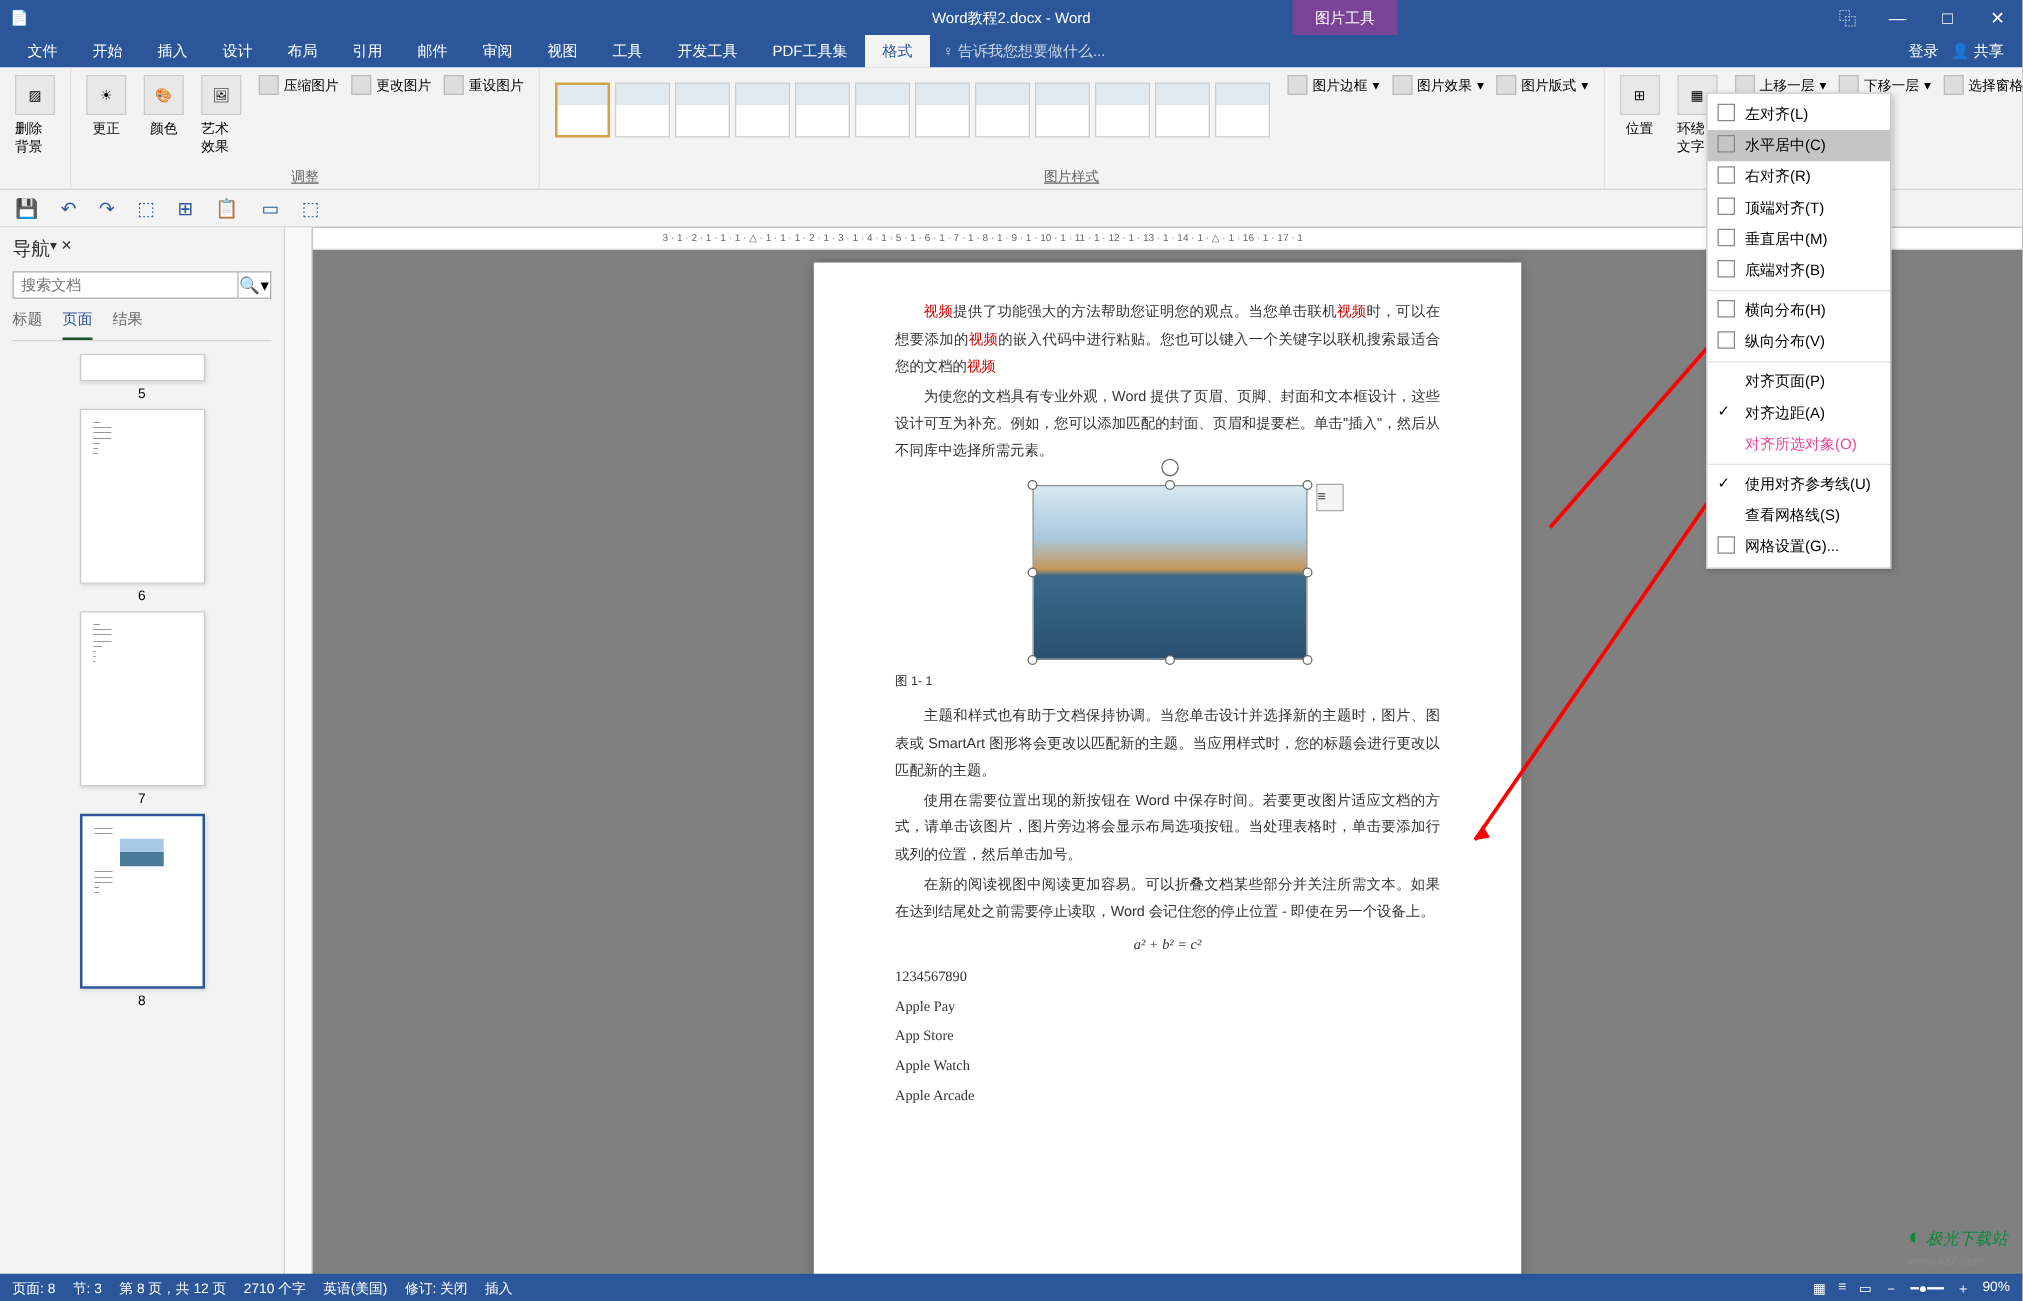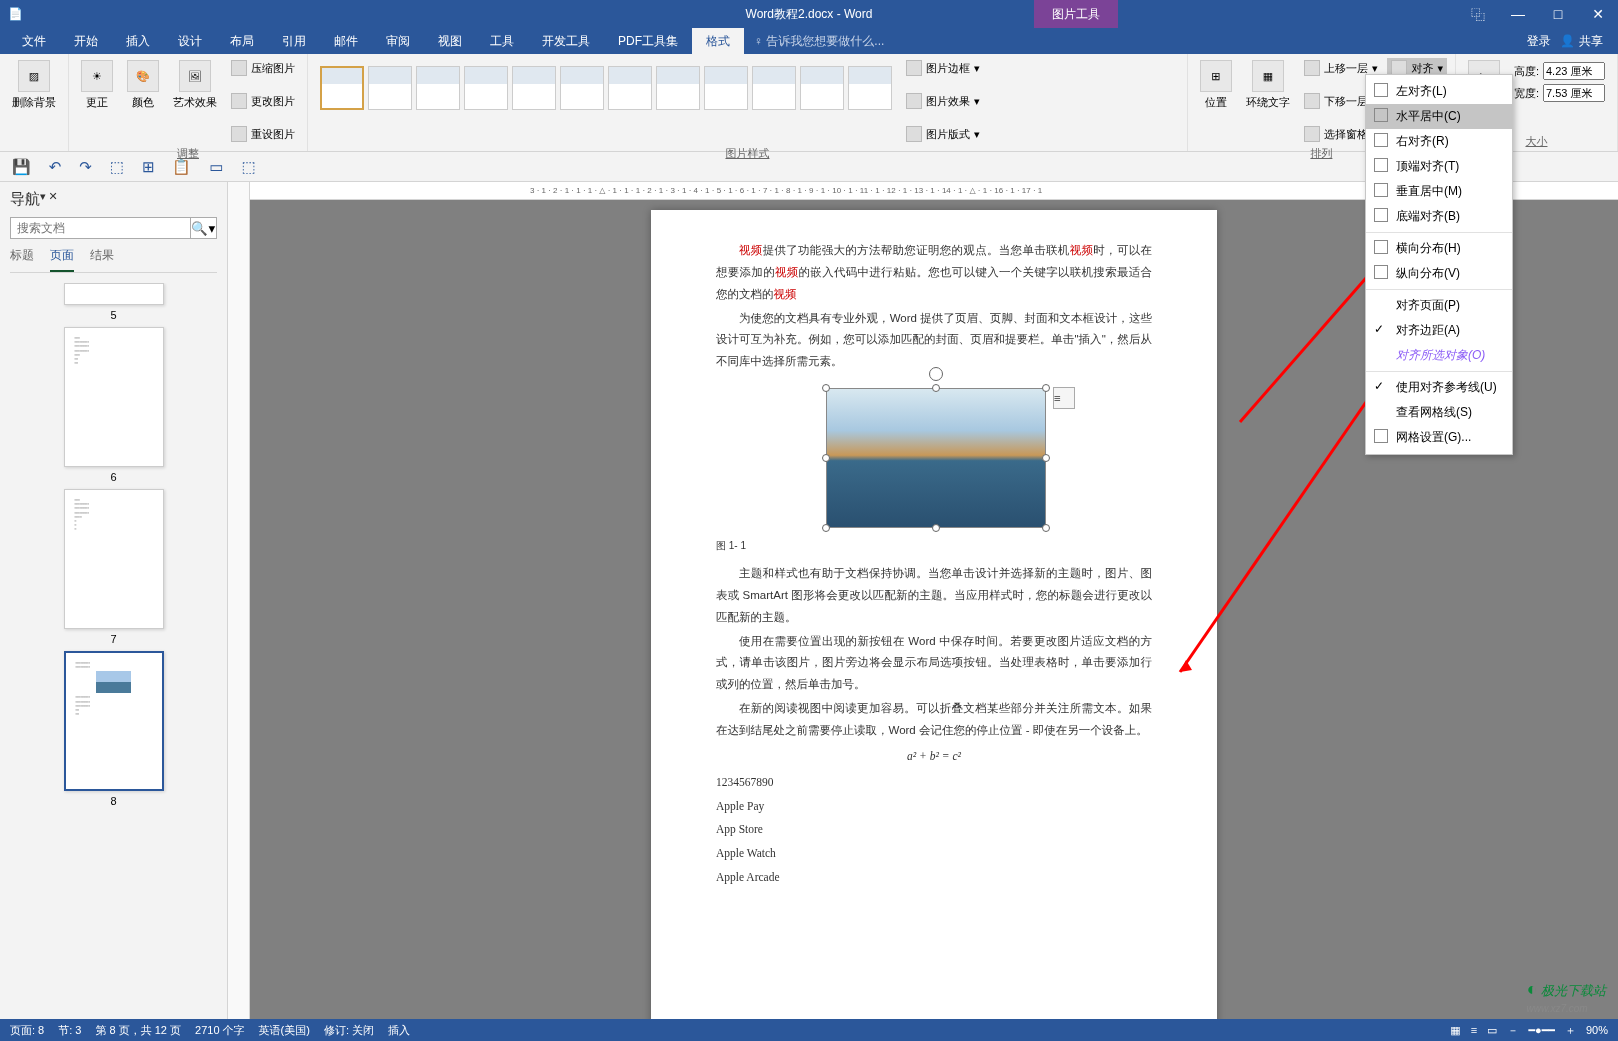--- a/index.html
+++ b/index.html
@@ -17,38 +17,38 @@
 .ribbon-tabs .tab.active { background: #f3f3f3; color: #2b579a; }
 .ribbon-tabs .tell-me { color: #c8d4e8; margin-left: 10px; }
 .ribbon-tabs .right { margin-left: auto; display: flex; gap: 10px; padding-right: 15px; }
 
 .ribbon { background: #f3f3f3; height: 98px; border-bottom: 1px solid #d4d4d4; display: flex; position: relative; }
 .ribbon-group { border-right: 1px solid #e1e1e1; padding: 4px 8px 2px; display: flex; flex-direction: column; }
 .ribbon-group .group-content { flex: 1; display: flex; align-items: flex-start; gap: 6px; }
 .ribbon-group .group-label { text-align: center; font-size: 11px; color: #666; padding-top: 2px; text-decoration: underline; }
 .big-btn { display: flex; flex-direction: column; align-items: center; gap: 3px; padding: 2px 4px; cursor: pointer; font-size: 11px; }
 .big-btn .icon { width: 32px; height: 32px; background: #e8e8e8; border: 1px solid #ccc; display: flex; align-items: center; justify-content: center; }
-.small-btns { display: flex; flex-direction: column; gap: 13px; font-size: 11px; }
+.small-btns { display: flex; flex-direction: row; gap: 2px; font-size: 11px; }
 .small-btn { display: flex; align-items: center; gap: 4px; padding: 2px 4px; cursor: pointer; white-space: nowrap; }
 .small-btn .icon { width: 16px; height: 16px; background: #ddd; border: 1px solid #bbb; }
 
 .style-gallery { display: flex; gap: 4px; padding: 8px 4px; }
 .style-thumb { width: 44px; height: 44px; border: 1px solid #ccc; background: linear-gradient(180deg, #e0e8f0 40%, #fff 40%); cursor: pointer; }
 .style-thumb.sel { border: 2px solid #d4a147; }
 
 .size-inputs { display: flex; flex-direction: column; gap: 4px; font-size: 11px; padding: 4px; }
 .size-inputs .row { display: flex; align-items: center; gap: 4px; }
 .size-inputs input { width: 62px; font-size: 11px; padding: 1px; }
 
 .align-dropdown { position: absolute; right: 105px; top: 20px; background: #fff; border: 1px solid #c6c6c6; box-shadow: 2px 2px 6px rgba(0,0,0,0.25); width: 148px; z-index: 100; font-size: 12px; padding: 4px 0; }
 .align-dropdown .item { padding: 4px 12px 4px 30px; position: relative; cursor: pointer; }
 .align-dropdown .item:hover, .align-dropdown .item.hover { background: #c5c5c5; }
 .align-dropdown .item .chk { position: absolute; left: 8px; }
 .align-dropdown .item .icn { position: absolute; left: 8px; width: 14px; height: 14px; border: 1px solid #888; }
-.align-dropdown .item.disabled { color: #8b5cf6; font-style: italic; }
+.align-dropdown .item.disabled { color: #ec4899; }
 .align-dropdown hr { border: none; border-top: 1px solid #e1e1e1; margin: 3px 0; }
 
 .qat { background: #f3f3f3; height: 30px; border-bottom: 1px solid #d4d4d4; display: flex; align-items: center; gap: 18px; padding-left: 12px; }
 .qat span { color: #2b579a; font-size: 15px; cursor: pointer; }
 
 .main { display: flex; height: 840px; }
 .nav-pane { width: 228px; background: #f3f3f3; border-right: 1px solid #d4d4d4; padding: 8px 10px; }
 .nav-pane h3 { font-size: 15px; font-weight: normal; color: #333; margin-bottom: 8px; display: flex; }
 .nav-pane .search { display: flex; margin-bottom: 8px; }
 .nav-pane .search input { flex: 1; font-size: 12px; padding: 3px 6px; border: 1px solid #ababab; }

